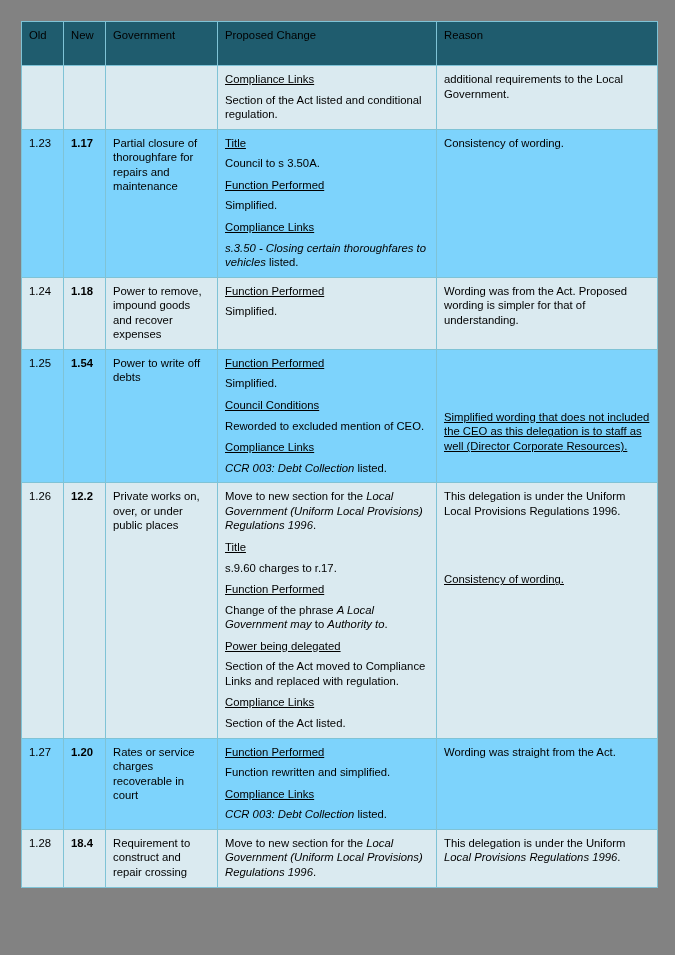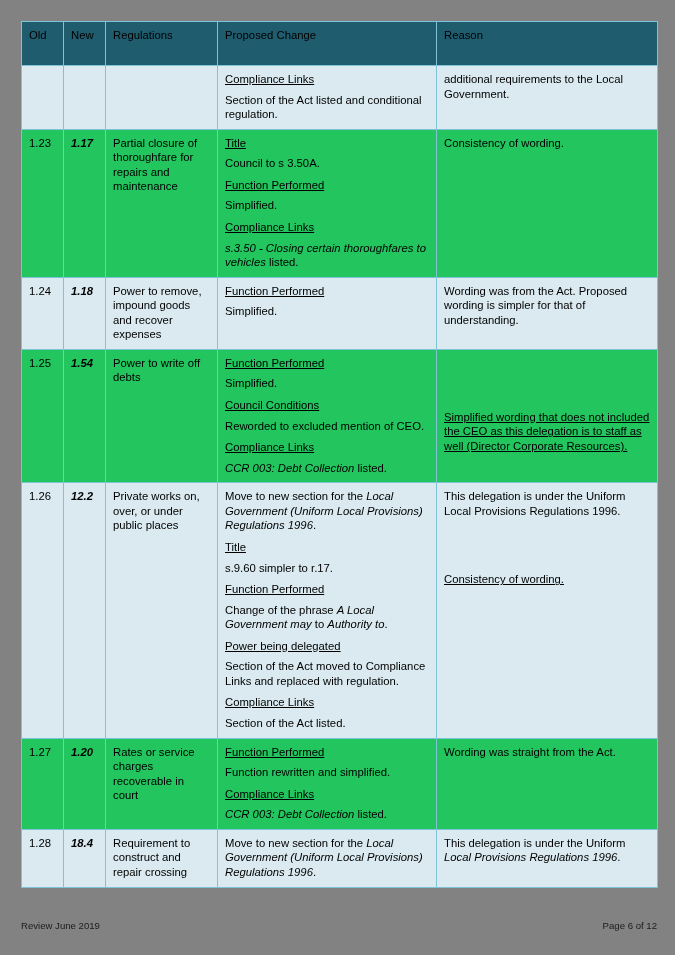--- a/index.html
+++ b/index.html
@@ -46,23 +46,23 @@
     text-align: left;
     border: 1px solid #4e8ea0;
   }
   .col-old   { width: 42px; }
   .col-new   { width: 42px; }
   .col-deleg { width: 112px; }
   .col-prop  { width: 219px; }
   .col-reason{ width: 221px; }
 
   tr.row-blue > td { background: #daeaf0; }
-  tr.row-gray > td { background: #22c55e; }
-
-  .num-new { font-weight: bold; font-style: italic; }
+  tr.row-gray > td { background: #7dd3fc; }
+
+  .num-new { font-weight: bold; }
 
   .sub-head {
     text-decoration: underline;
     margin: 0 0 6px 0;
   }
   .para {
     margin: 0 0 7px 0;
   }
   .para:last-child, .sub-head:last-child { margin-bottom: 0; }
   .ital { font-style: italic; margin-top: 35px; }
@@ -92,21 +92,21 @@
       <col class="col-old">
         <col class="col-new">
         <col class="col-deleg">
         <col class="col-prop">
         <col class="col-reason">
     </colgroup>
     <thead>
       <tr>
         <th>Old</th>
         <th>New</th>
-        <th>Regulations</th>
+        <th>Government</th>
         <th>Proposed Change</th>
         <th>Reason</th>
       </tr>
     </thead>
     <tbody id="table-body">
         <tr class="row-blue">
           <td></td>
           <td class="num-new"></td>
           <td></td>
           <td>
@@ -161,21 +161,21 @@
             <div class="para reason-gap">Simplified wording that does not included the CEO as this delegation is to staff as well (Director Corporate Resources).</div>
           </td>
         </tr>
         <tr class="row-blue">
           <td>1.26</td>
           <td class="num-new">12.2</td>
           <td>Private works on, over, or under public places</td>
           <td>
             <div class="para">Move to new section for the <span class="ital">Local Government (Uniform Local Provisions) Regulations 1996</span>.</div>
             <div class="sub-head">Title</div>
-            <div class="para">s.9.60 simpler to r.17.</div>
+            <div class="para">s.9.60 charges to r.17.</div>
             <div class="sub-head">Function Performed</div>
             <div class="para">Change of the phrase <span class="ital">A Local Government may</span> to <span class="ital">Authority to</span>.</div>
             <div class="sub-head">Power being delegated</div>
             <div class="para">Section of the Act moved to Compliance Links and replaced with regulation.</div>
             <div class="sub-head">Compliance Links</div>
             <div class="para">Section of the Act listed.</div>
           </td>
           <td>
             <div class="para">This delegation is under the Uniform Local Provisions Regulations 1996.</div>
             <div class="para reason-gap">Consistency of wording.</div>
@@ -202,18 +202,14 @@
           <td>
             <div class="para">Move to new section for the <span class="ital">Local Government (Uniform Local Provisions) Regulations 1996</span>.</div>
           </td>
           <td>
             <div class="para">This delegation is under the Uniform <span class="ital">Local Provisions Regulations 1996</span>.</div>
           </td>
         </tr>
       </tbody>
   </table>
 
-  <div class="footer">
-    <span>Review June 2019</span>
-    <span>Page 6 of 12</span>
-  </div>
 
 </div>
 
 </body></html>

